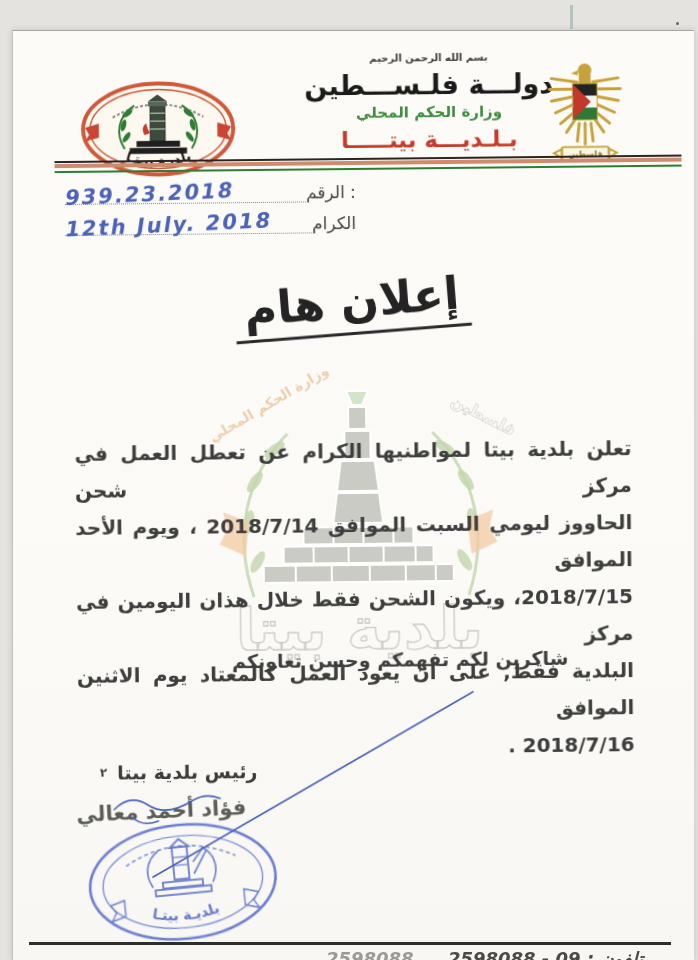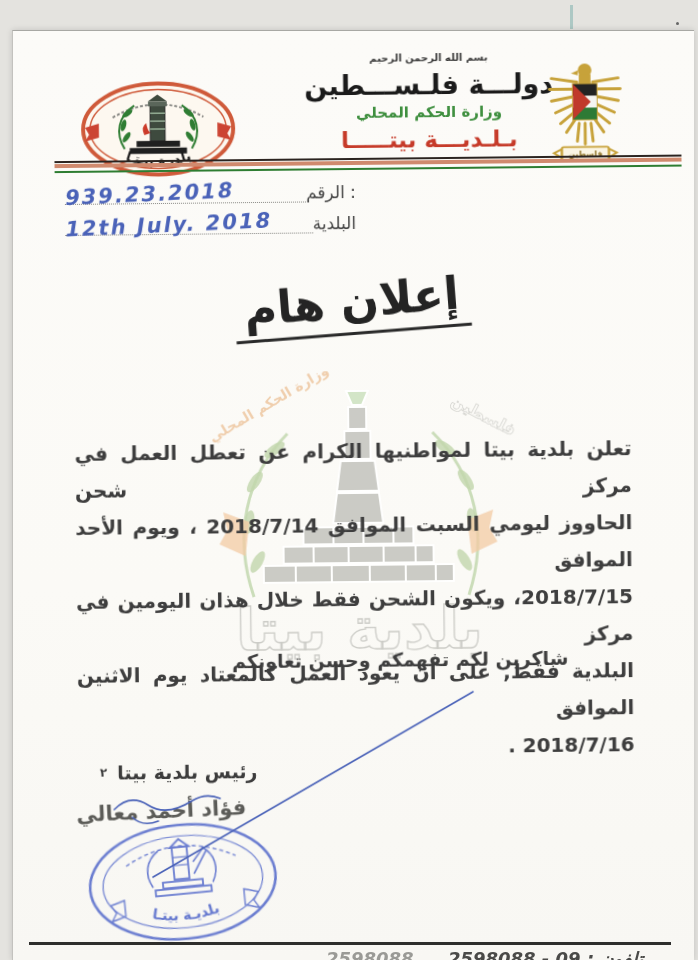--- a/index.html
+++ b/index.html
@@ -154,21 +154,21 @@
         <div class="sep-salmon"></div>
         <div class="sep-green"></div>
   </div>
 
   <div class="ref">
     <div class="ref-row">
       <span class="ref-label">الرقم :</span>
       <span class="ref-val"><span class="hand">939.23.2018</span></span>
     </div>
     <div class="ref-row">
-      <span class="ref-label">البلدية</span>
+      <span class="ref-label">الكرام</span>
       <span class="ref-val"><span class="hand">12th July. 2018</span></span>
     </div>
   </div>
 
   <div class="title-wrap">
     <span class="doc-title">إعلان هام</span>
   </div>
 
   <svg class="watermark" width="350" height="300" viewBox="0 0 350 300">
     <text x="30" y="70" font-size="14" font-weight="bold" fill="#e8b07a" opacity=".65" transform="rotate(-30 30 70)">وزارة الحكم المحلي</text>

